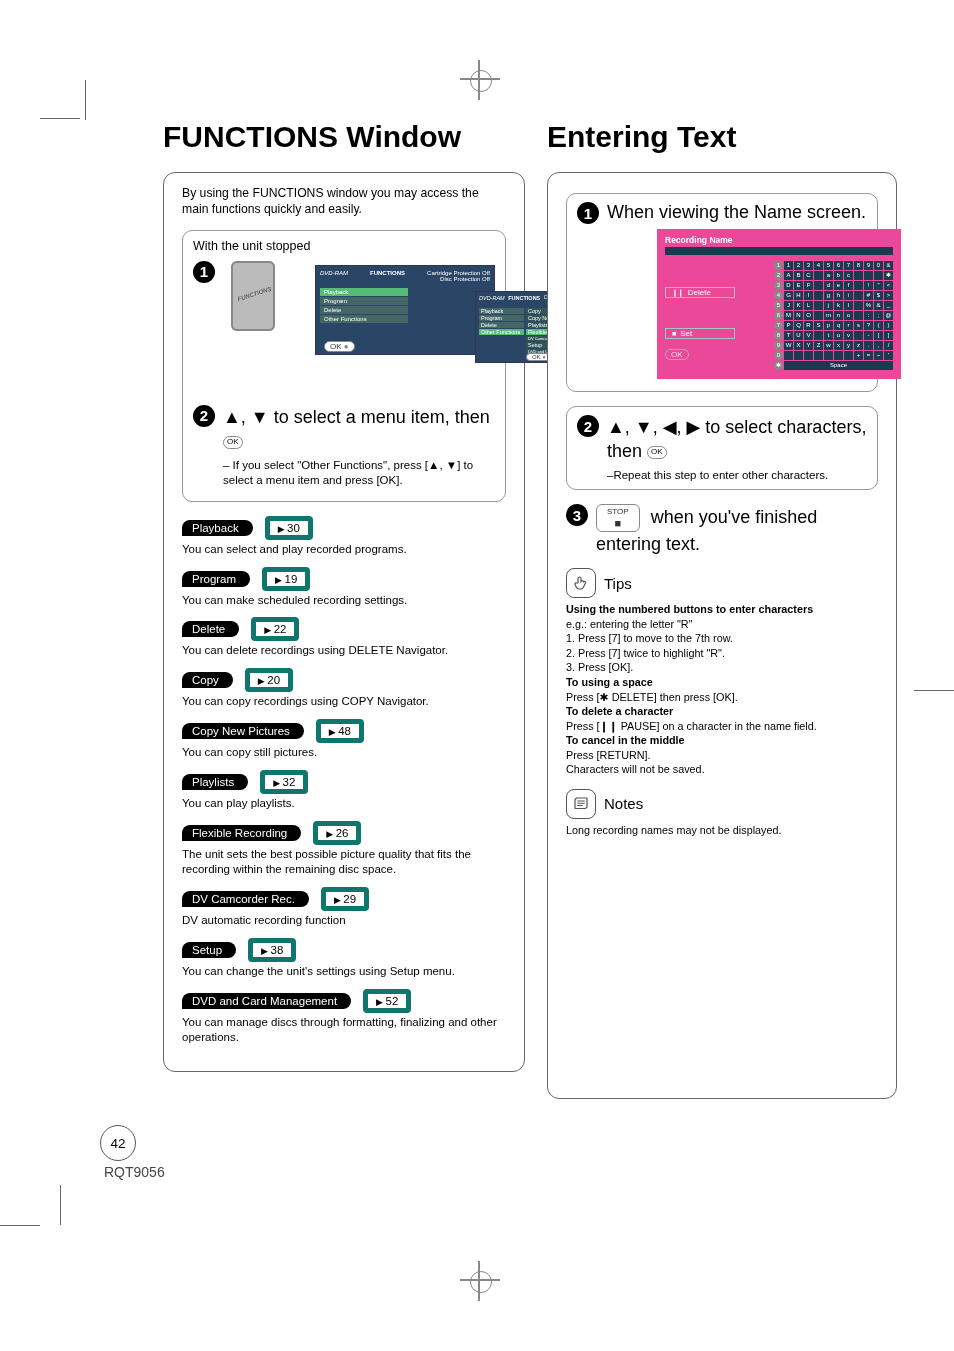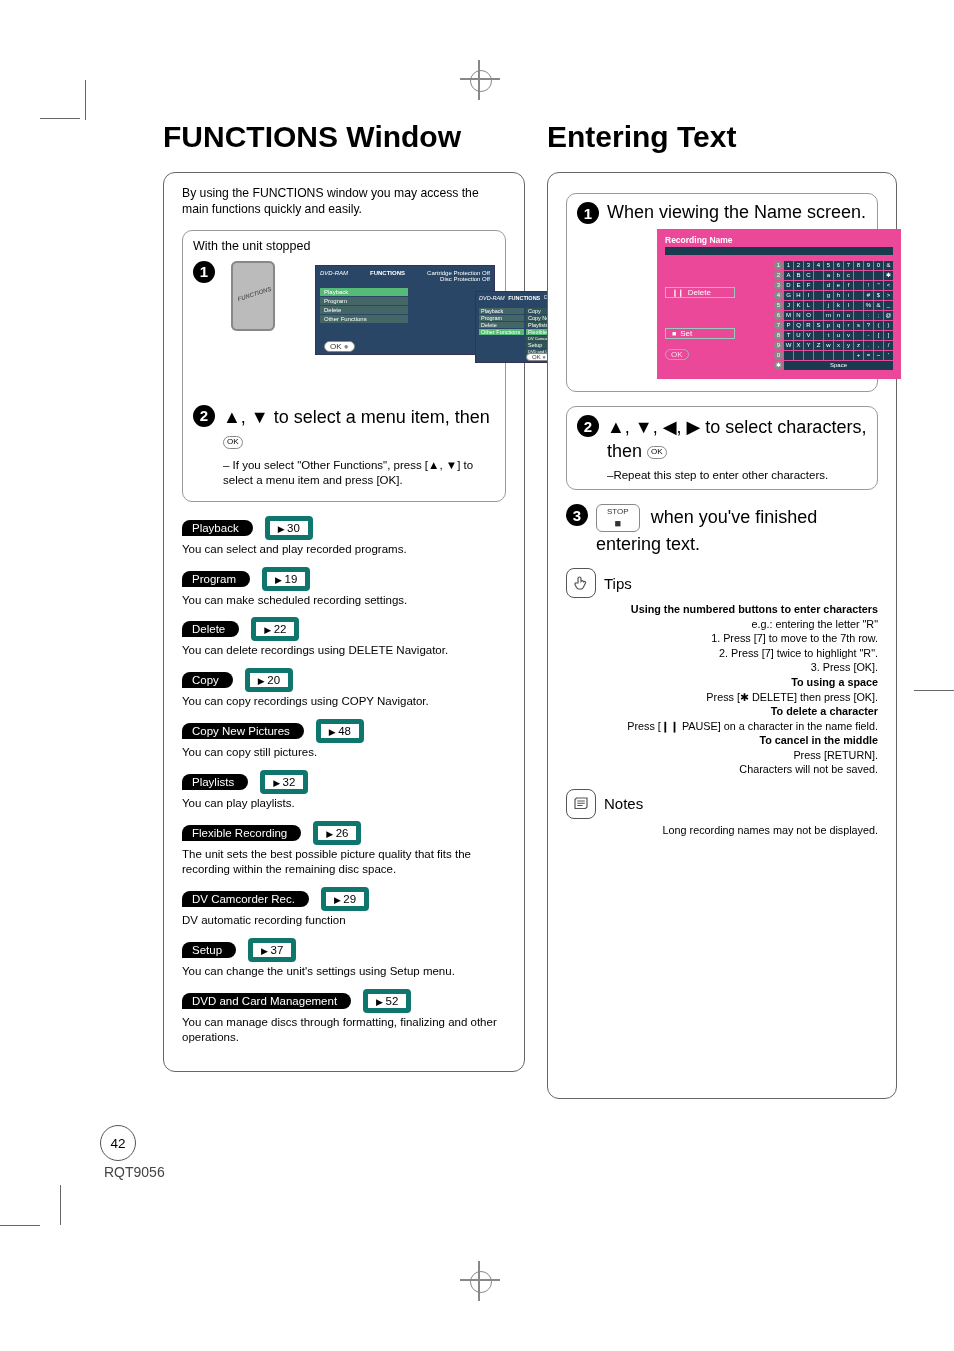--- a/index.html
+++ b/index.html
@@ -132,21 +132,21 @@
   .char-space { grid-column: 2 / span 11; text-align:center; }
 
   .subgroup.tight { padding-bottom:6px; }
 
   .tips-head, .notes-head { display:flex; align-items:center; gap:8px; font-size:15px; margin-top:12px; }
   .tips-icon {
     width:28px; height:28px; border:1.5px solid #555; border-radius:8px;
     display:inline-flex; align-items:center; justify-content:center;
   }
   .hand-svg { width:18px; height:18px; }
-  .tips-body { font-size:10.8px; line-height:1.35; margin-top:4px;text-align:right;}
+  .tips-body { font-size:10.8px; line-height:1.35; margin-top:4px;}
   .tips-body b { font-weight:bold; }
 
   .page-num-circle {
     position: absolute;
     left: 100px;
     top: 1125px;
     width: 34px; height:34px; border:1.5px solid #555; border-radius:50%;
     display:flex; align-items:center; justify-content:center;
     font-size:13.5px;
   }
@@ -305,21 +305,21 @@
       <div class="func-item">
         <div class="pill-row">
           <span class="black-pill">DV Camcorder Rec.</span>
           <span class="ref-box">29</span>
         </div>
         <div class="func-desc">DV automatic recording function</div>
       </div>
       <div class="func-item">
         <div class="pill-row">
           <span class="black-pill">Setup</span>
-          <span class="ref-box">37</span>
+          <span class="ref-box">38</span>
         </div>
         <div class="func-desc">You can change the unit's settings using Setup menu.</div>
       </div>
       <div class="func-item">
         <div class="pill-row">
           <span class="black-pill">DVD and Card Management</span>
           <span class="ref-box">52</span>
         </div>
         <div class="func-desc">You can manage discs through formatting, finalizing and other operations.</div>
       </div>

